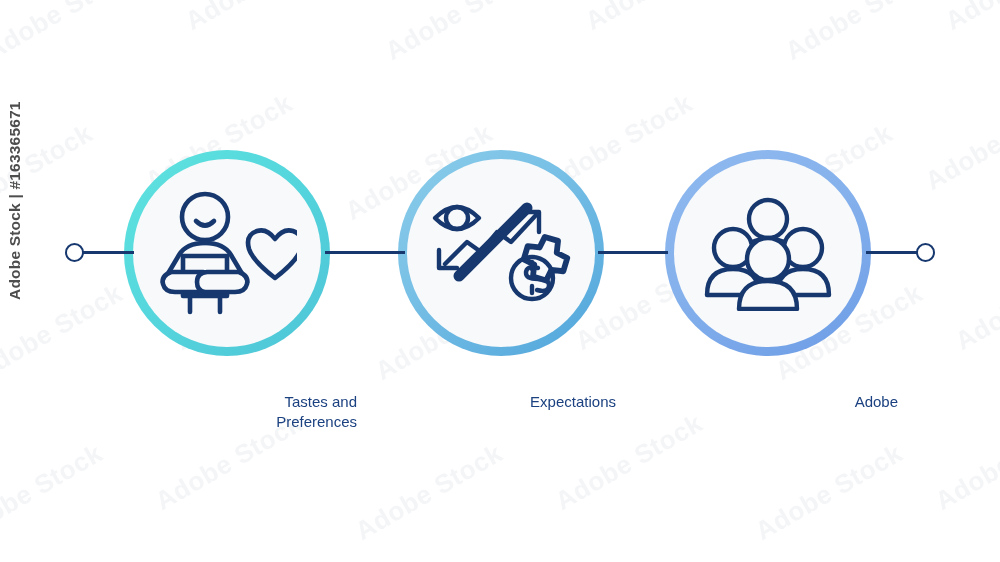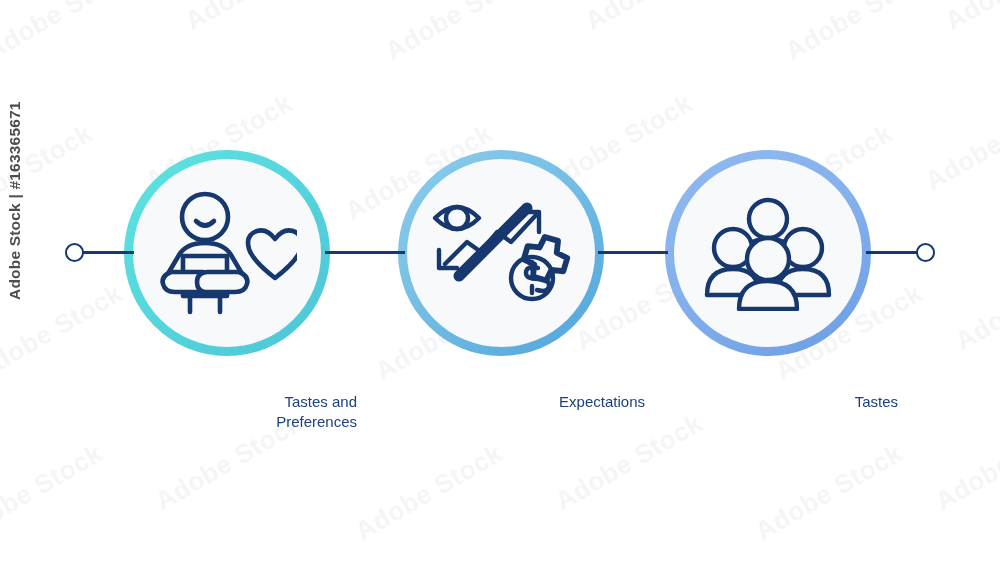--- a/index.html
+++ b/index.html
@@ -232,21 +232,21 @@
             </svg>
           </span>
         </div>
       </div>
     </div>
 
     <div class="caption" style="left:97px; top:392px;">
       <div>Tastes and</div>
       <div>Preferences</div>
     </div>
-    <div class="caption" style="left:385px; top:392px;">
+    <div class="caption" style="left:356px; top:392px;">
       <div>Expectations</div>
     </div>
     <div class="caption" style="left:638px; top:392px;">
-      <div>Tastes</div>
+      <div>Adobe</div>
     </div>
 
   </div>
 </div>
 
 </body></html>

